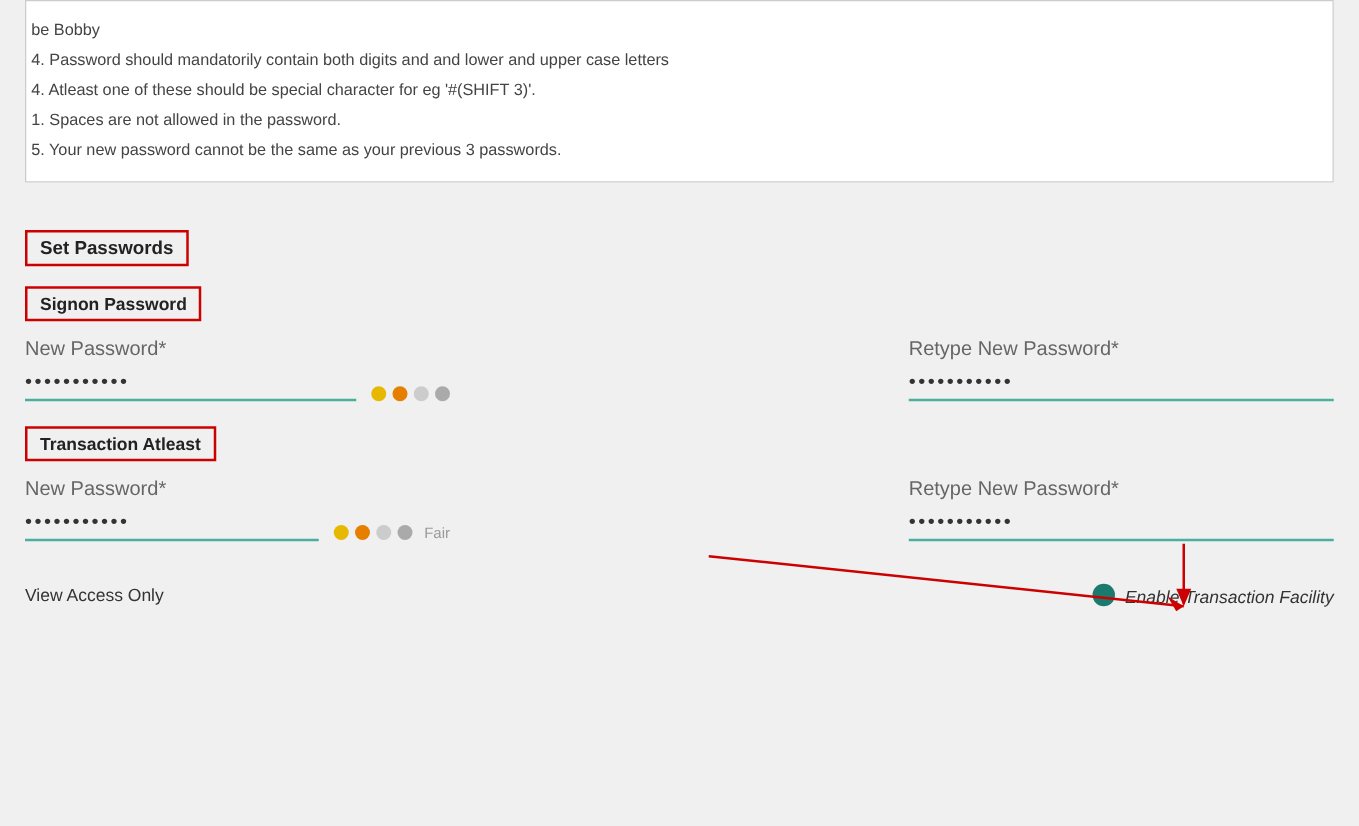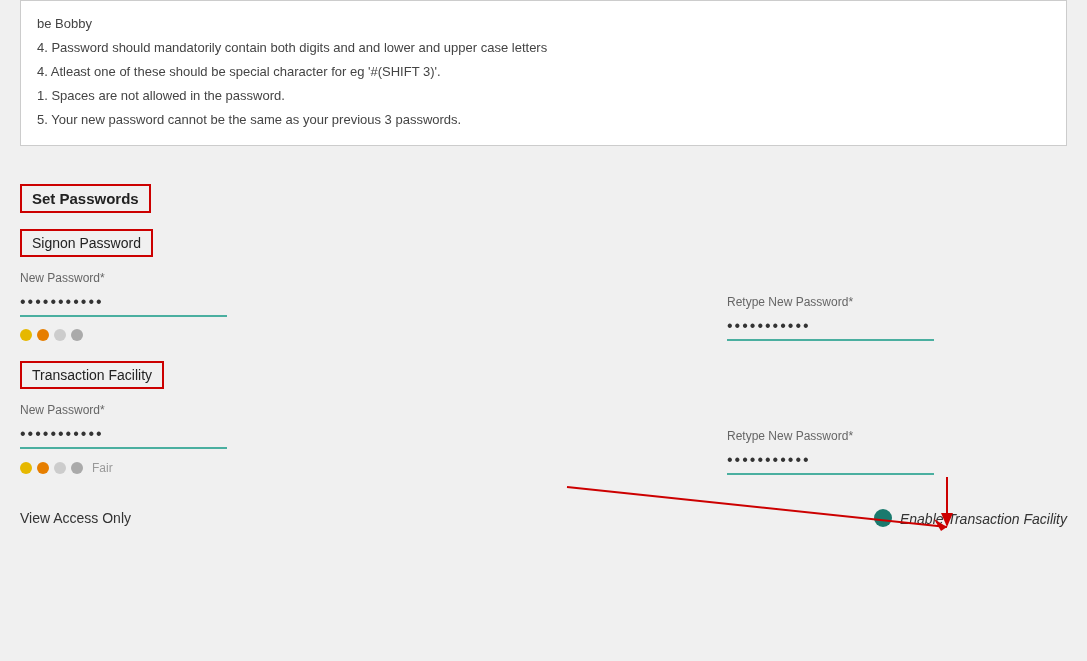--- a/index.html
+++ b/index.html
@@ -12,21 +12,21 @@
     .page-wrapper {
       width: 1087px;
       min-height: 661px;
       background: #f0f0f0;
       padding: 0;
     }
     .info-box {
       background: #fff;
       border: 1px solid #ccc;
       margin: 0 20px 20px 20px;
-      padding: 12px 16px;
+      padding: 12px 4px;
       font-size: 13px;
       color: #444;
       line-height: 1.7;
     }
     .info-box p { margin-bottom: 2px; }
     .set-passwords-label {
       display: inline-block;
       border: 2px solid #c00;
       padding: 4px 10px;
       margin: 18px 20px 16px 20px;
@@ -34,35 +34,34 @@
       font-size: 15px;
       color: #222;
     }
     .password-section {
       margin: 0 20px 20px 20px;
     }
     .section-header {
       display: inline-block;
       border: 2px solid #c00;
       padding: 4px 10px;
-      font-weight: normal;
+      font-weight: bold;
       font-size: 14px;
       color: #222;
       margin-bottom: 14px;
     }
     .field-label {
-      font-size: 12px;
+      font-size: 16px;
       color: #666;
       margin-bottom: 4px;
     }
     .field-input-row {
       display: flex;
-      align-items: flex-start;
+      align-items: flex-end;
       gap: 12px;
-      flex-direction: column;
     }
     .field-input {
       flex: 1;
       border: none;
       border-bottom: 2px solid #4aafa0;
       background: transparent;
       font-size: 16px;
       color: #333;
       padding: 4px 0;
       outline: none;
@@ -187,21 +186,21 @@
       <div class="right-group">
         <div class="field-label">Retype New Password*</div>
         <div class="field-input-row">
           <input type="password" class="field-input" value="password123" style="">
         </div>
       </div>
     </div>
   </div>
 
   <div class="transaction-section">
-    <div class="section-header">Transaction Facility</div>
+    <div class="section-header">Transaction Atleast</div>
     <div class="password-row-wrapper">
       <div class="left-group">
         <div class="field-label">New Password*</div>
         <div class="field-input-row">
           <input type="password" class="field-input" value="password123" style="">
           <div class="strength-dots">
             <div class="dot dot-yellow"></div>
             <div class="dot dot-orange"></div>
             <div class="dot dot-light-gray"></div>
             <div class="dot dot-gray"></div>

